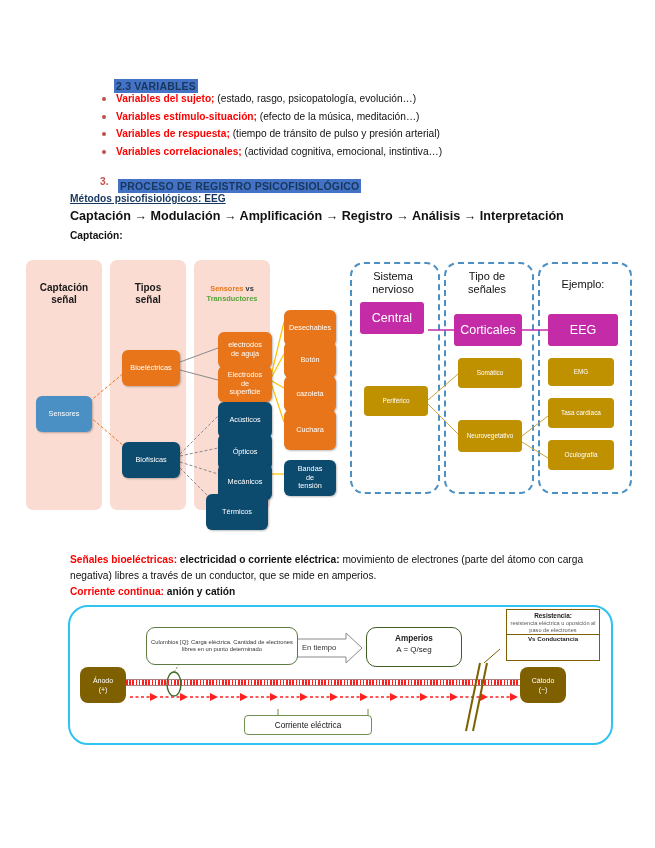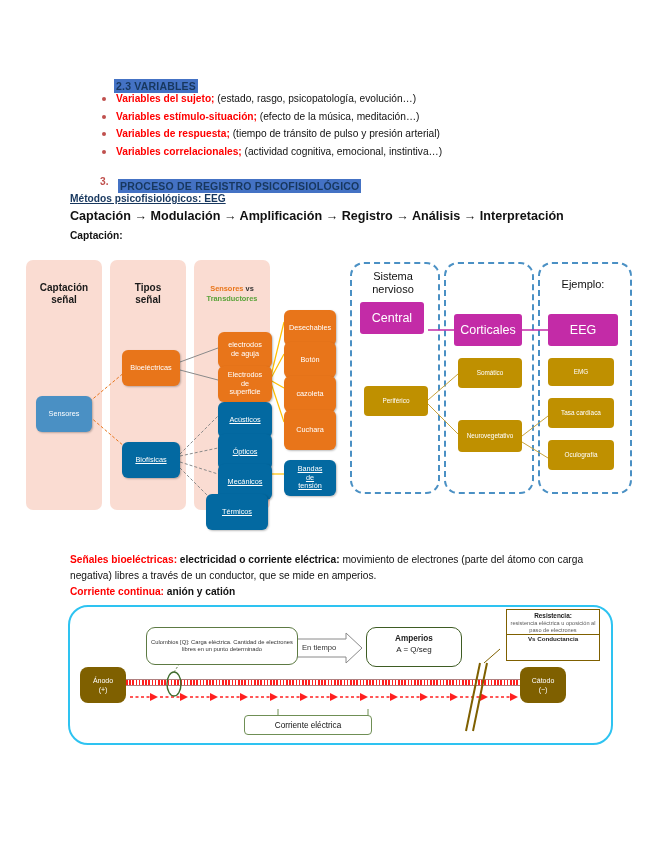--- a/index.html
+++ b/index.html
@@ -50,21 +50,21 @@
     color:#1a1a1a;line-height:12px;
   }
   .node{
     position:absolute;border-radius:6px;display:flex;align-items:center;
     justify-content:center;text-align:center;color:#fff;font-size:7.3px;
     line-height:8.6px;box-shadow:1px 1px 2px rgba(0,0,0,.25);padding:18px;
     box-sizing:border-box;
   }
   .n-blue{background:#4a90c4;}
   .n-orange{background:#e8751a;}
-  .n-green{background:#0369a1;text-decoration:underline;}
+  .n-green{background:#0c4a6e;}
   .hdr-sens{position:absolute;text-align:center;font-size:7.4px;font-weight:bold;line-height:10px;width:76px;}
   .c-or{color:#e8751a;}
   .c-gr{color:#5aa33a;}
   .c-dk{color:#333;}
   svg.lines{position:absolute;left:0;top:0;width:320px;height:258px;overflow:visible;}
 
   
   .d2{position:absolute;left:348px;top:258px;width:285px;height:238px;}
   .dashbox{
     position:absolute;border:2.5px dashed #4a90c4;border-radius:14px;background:#fff;
@@ -218,20 +218,24 @@
   </div>
 
   <div class="d2">
     <div class="dashbox" style="left:2px;top:4px;width:86px;height:228px;"></div>
     <div class="dashbox" style="left:96px;top:4px;width:86px;height:228px;"></div>
     <div class="dashbox" style="left:190px;top:4px;width:90px;height:228px;"></div>
 
     <div class="d2title" style="left:2px;top:12px;width:86px;">
       <span>Sistema</span><br>
       <span>nervioso</span>
+    </div>
+    <div class="d2title" style="left:96px;top:12px;width:86px;">
+      <span>Tipo de</span><br>
+      <span>señales</span>
     </div>
     <div class="d2title" style="left:190px;top:20px;width:90px;">
       <span>Ejemplo:</span>
     </div>
 
     <svg class="lines2">
       <path d="M80 72 L112 72" stroke="#c32ba7" stroke-width="1.5"></path>
       <path d="M174 72 L200 72" stroke="#c32ba7" stroke-width="1.5"></path>
       <path d="M80 142 L110 116" stroke="#c8a33c" stroke-width="1"></path>
       <path d="M80 146 L110 176" stroke="#c8a33c" stroke-width="1"></path>

